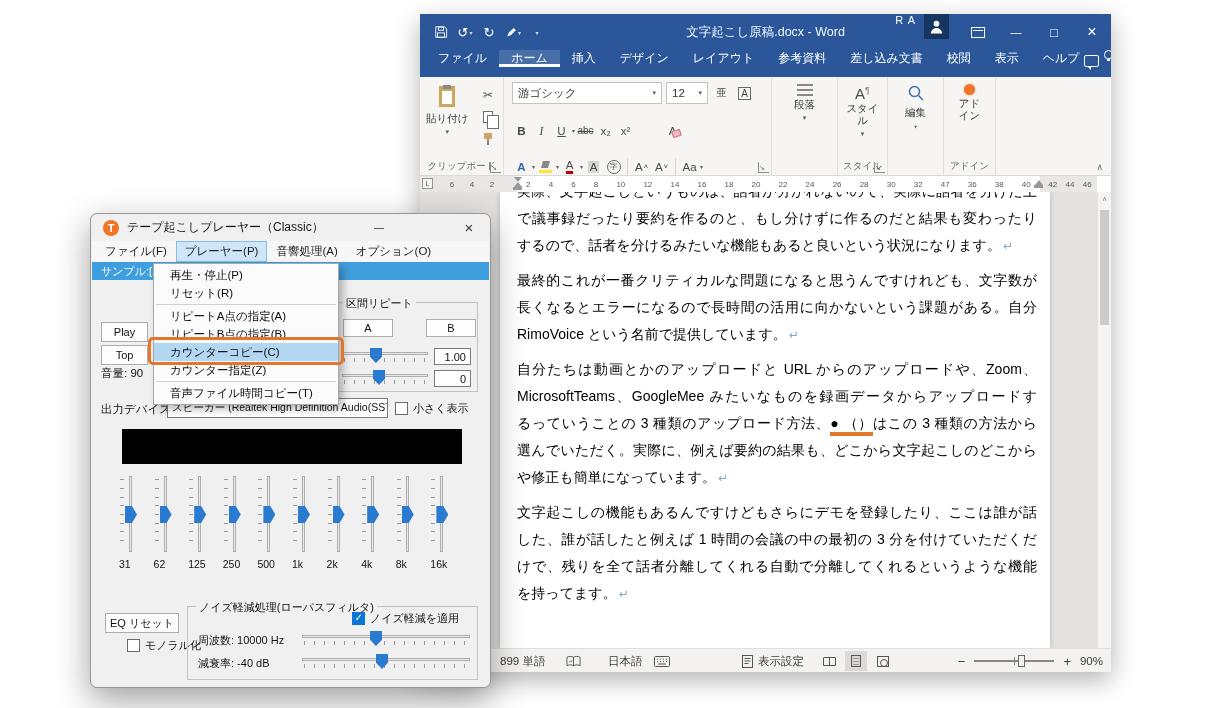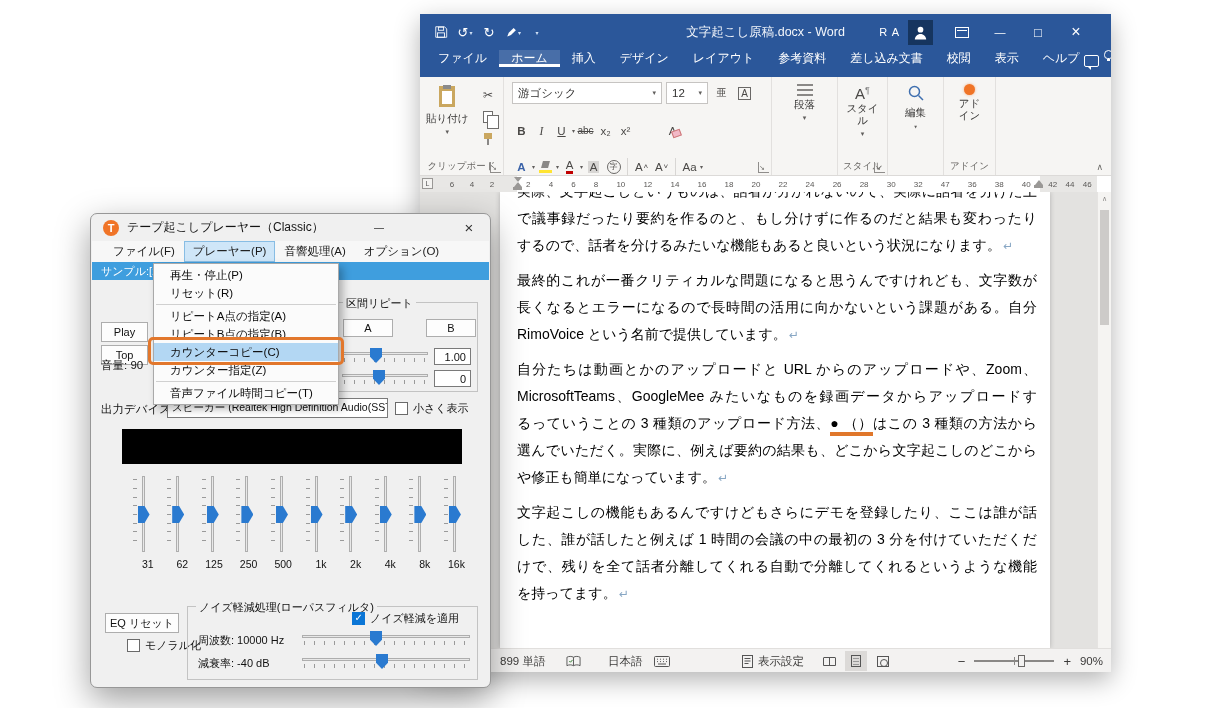--- a/index.html
+++ b/index.html
@@ -7,21 +7,21 @@
   body{font-family:"Liberation Sans","DejaVu Sans",sans-serif;background:#ffffff;position:relative;overflow:hidden;}
 
   
   .word-window{position:absolute;left:420px;top:14px;width:691px;height:658px;background:#fff;
     box-shadow:0 8px 24px rgba(0,0,0,.30);z-index:10;overflow:hidden;}
   .word-titlebar{position:absolute;left:0;top:0;right:0;height:36px;background:#2b579a;color:#fff;}
   .qat{position:absolute;left:10px;top:0;height:36px;display:flex;align-items:center;gap:2px;}
   .qat-btn{min-width:22px;height:26px;display:flex;align-items:center;justify-content:center;color:#fff;font-size:13px;cursor:pointer;gap:1px;}
   .tiny-chev{font-size:6px;color:#cfe0f5;}
   .word-title{position:absolute;left:0;right:0;top:0;height:36px;line-height:36px;text-align:center;font-size:12.5px;color:#f3f6fb;pointer-events:none;}
-  .title-right{position:absolute;right:16px;top:0;height:36px;display:flex;align-items:center;}
+  .title-right{position:absolute;right:0;top:0;height:36px;display:flex;}
   .user-initials{font-size:11px;margin-right:8px;letter-spacing:1px;}
   .avatar{width:25px;height:25px;background:#16355f;display:flex;align-items:center;justify-content:center;margin-right:10px;}
   .wc-btn{width:38px;height:36px;display:flex;align-items:center;justify-content:center;font-size:13px;cursor:pointer;}
   .wc-btn.min::before{content:"\2014";font-size:11px;}
   .wc-btn.max::before{content:"\25A1";font-size:13px;}
   .wc-btn.close::before{content:"\00D7";font-size:16px;}
   .rdo-icon{width:14px;height:11px;border:1px solid #fff;position:relative;}
   .rdo-icon::after{content:"";position:absolute;left:1px;right:1px;top:2px;border-top:1px solid #fff;}
 
   .ribbon-tabs{position:absolute;top:36px;left:0;right:0;height:27px;background:#2b579a;display:flex;align-items:flex-start;padding-left:6px;color:#fff;}
@@ -125,21 +125,21 @@
   .zsign{font-size:13px;cursor:pointer;}
 
   
   .player-window{position:absolute;left:90px;top:213px;width:401px;height:475px;background:#f0f0f0;border:1px solid #979797;border-radius:7px;box-shadow:0 12px 34px rgba(0,0,0,.38);z-index:50;overflow:hidden;}
   .player-titlebar{position:absolute;left:0;top:0;right:0;height:27px;display:flex;align-items:center;padding-left:12px;font-size:12px;color:#141414;}
   .app-icon{width:16px;height:16px;border-radius:50%;background:#f07427;color:#fff;font-size:11px;font-weight:bold;display:flex;align-items:center;justify-content:center;margin-right:8px;}
   .p-controls{position:absolute;right:4px;top:0;height:27px;display:flex;}
   .pbtn{width:34px;height:27px;display:flex;align-items:center;justify-content:center;color:#333;cursor:pointer;}
   .pbtn.min::before{content:"\2014";font-size:10px;}
   .pbtn.close::before{content:"\00D7";font-size:15px;}
-  .player-menubar{position:absolute;left:1px;right:1px;top:27px;height:21px;background:#f7f7f7;display:flex;align-items:stretch;padding-left:12px;font-size:11.5px;color:#1a1a1a;}
+  .player-menubar{position:absolute;left:1px;right:1px;top:27px;height:21px;background:#f7f7f7;display:flex;align-items:stretch;padding-left:4px;font-size:11.5px;color:#1a1a1a;}
   .pm-item{display:flex;align-items:center;padding:0 8px;cursor:pointer;border:1px solid transparent;}
   .pm-item.open{background:#cfe6f8;border-color:#88bde4;}
   .file-bar{position:absolute;left:1px;right:1px;top:48px;height:18px;background:#3f9ede;color:#fff;font-size:11px;display:flex;align-items:center;padding-left:9px;}
 
   .win-btn{position:absolute;background:#fdfdfd;border:1px solid #adadad;font-size:11px;color:#111;display:flex;align-items:center;justify-content:center;cursor:pointer;}
   .win-label{position:absolute;font-size:11.5px;color:#111;white-space:nowrap;}
   .groupbox{position:absolute;border:1px solid #c3c3c3;}
   .groupbox-label{position:absolute;top:-7px;left:8px;background:#f0f0f0;padding:0 3px;font-size:11px;color:#111;white-space:nowrap;}
   .valuebox{position:absolute;background:#fff;border:1px solid #7a7a7a;font-size:11px;color:#111;display:flex;align-items:center;justify-content:flex-end;padding-right:4px;}
   .dropdown{position:absolute;background:#fff;border:1px solid #7a7a7a;font-size:10.5px;color:#111;display:flex;align-items:center;padding:0 4px;white-space:nowrap;overflow:hidden;cursor:pointer;}
@@ -148,21 +148,21 @@
   .checkbox.checked{background:#0b76d6;border-color:#0b76d6;position:relative;}
   .checkbox.checked::before{content:"\2713";color:#fff;font-size:10px;position:absolute;left:1.5px;top:-1px;}
   .wave-display{position:absolute;left:31px;top:215px;width:340px;height:35px;background:#000;}
 
   .hslider{position:absolute;cursor:pointer;}
   .htrack{position:absolute;left:0;right:0;top:4px;height:3px;background:#e8e8e8;border:1px solid #aeaeae;}
   .hticks{position:absolute;left:2px;right:2px;top:10px;height:4px;background:repeating-linear-gradient(to right,#9a9a9a 0 1px,transparent 1px 10px);}
   .hthumb{position:absolute;top:0;width:12px;height:15px;background:#2a7ad0;clip-path:polygon(0 0,100% 0,100% 58%,50% 100%,0 58%);cursor:grab;}
 
   .eq-row{position:absolute;left:28px;top:262px;width:346px;display:flex;}
-  .eq-band{flex:1;display:flex;flex-direction:column;align-items:flex-end;}
+  .eq-band{flex:1;display:flex;flex-direction:column;align-items:flex-start;}
   .vslider{position:relative;width:22px;height:76px;cursor:pointer;}
   .vticks{position:absolute;left:1px;top:3px;bottom:3px;width:4px;background:repeating-linear-gradient(to bottom,#9a9a9a 0 1px,transparent 1px 8.75px);}
   .vtrack{position:absolute;left:10px;top:0;bottom:0;width:3px;background:#e8e8e8;border:1px solid #aeaeae;}
   .vthumb{position:absolute;left:6px;top:30px;width:12px;height:17px;background:#2a7ad0;clip-path:polygon(0 0,58% 0,100% 50%,58% 100%,0 100%);cursor:grab;}
   .eq-label{margin-top:6px;font-size:10.5px;color:#111;}
 
   .menu-popup{position:absolute;left:62px;top:49px;width:186px;background:#fbfbfb;border:1px solid #a9a9a9;box-shadow:4px 4px 8px rgba(0,0,0,.28);z-index:100;padding:2px 0;}
   .menu-item{height:18px;display:flex;align-items:center;padding:0 16px;font-size:11.5px;color:#0a0a0a;cursor:pointer;white-space:nowrap;}
   .menu-item.is-hl{background:#b3d7f3;}
   .menu-item.is-sep{height:5px;padding:0;position:relative;cursor:default;}
@@ -619,21 +619,21 @@
         <span>オプション(O)</span>
       </span>
     </nav>
 
   <div class="file-bar">
     <span>サンプル:[zo</span>
   </div>
 
   <button class="win-btn" style="left:10px;top:108px;width:47px;height:20px;">Play</button>
   <button class="win-btn" style="left:10px;top:131px;width:47px;height:20px;">Top</button>
-  <span class="win-label" style="left:10px;top:144px;text-align:right;">音量: 90</span>
+  <span class="win-label" style="left:10px;top:152px;text-align:right;">音量: 90</span>
 
   <div class="groupbox" style="left:243px;top:88px;width:144px;height:90px;">
     <span class="groupbox-label">区間リピート</span>
     <button class="win-btn" style="left:8px;top:16px;width:50px;height:18px;">A</button>
     <button class="win-btn" style="left:91px;top:16px;width:50px;height:18px;">B</button>
     <div class="hslider" style="left:7px;top:45px;width:86px;height:16px;">
       <span class="htrack"></span>
         <span class="hticks"></span>
       <span class="hthumb" style="left:28px;"></span>
     </div>

